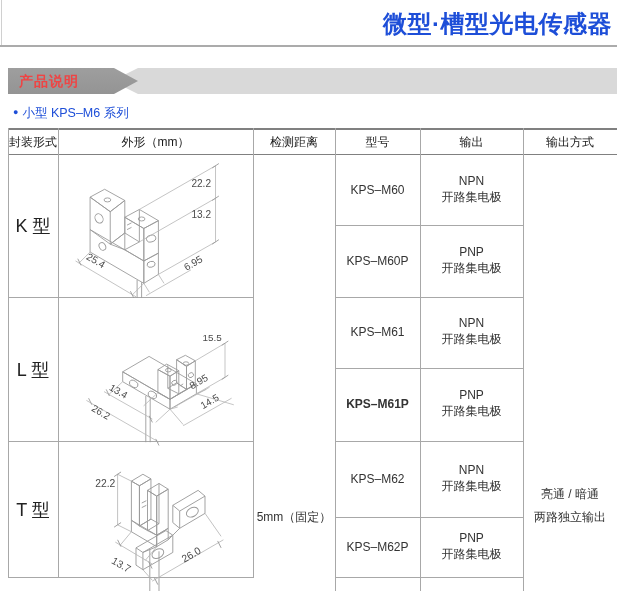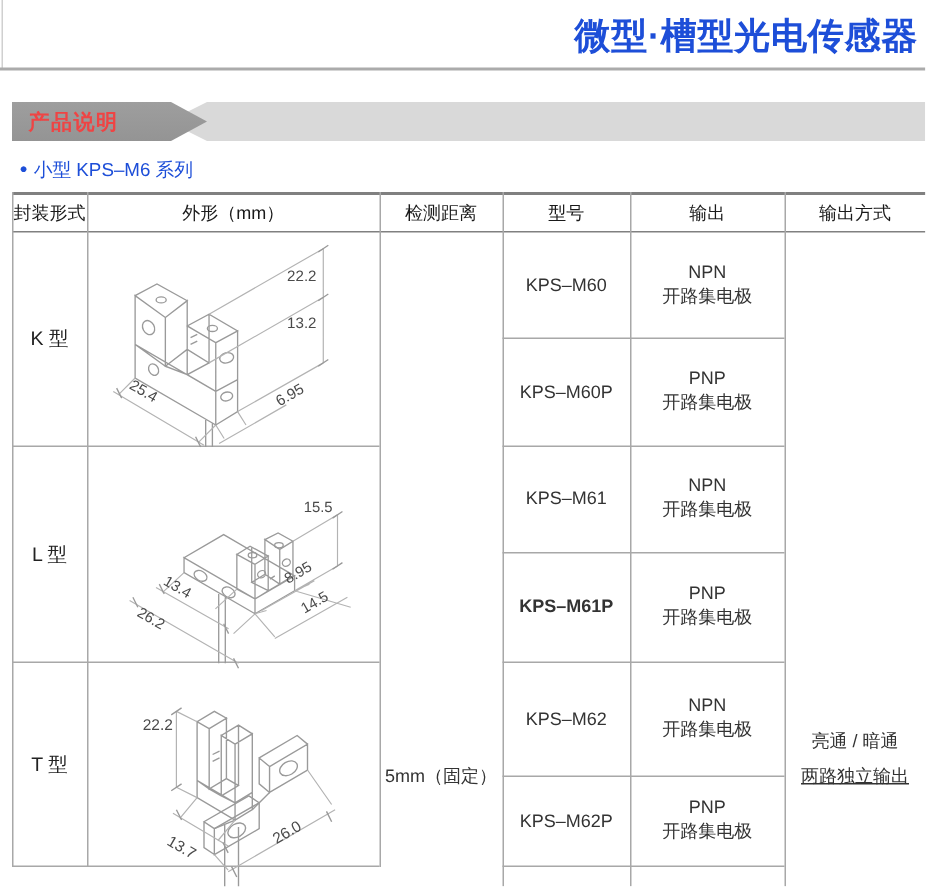--- a/index.html
+++ b/index.html
@@ -3,21 +3,21 @@
 <meta charset="utf-8">
 <style>
   html,body{margin:0;padding:0;background:#fff;}
   #page{position:relative;width:617px;height:591px;background:#fff;overflow:hidden;
         font-family:"Liberation Sans","DejaVu Sans",sans-serif;color:#222;}
   .vline{position:absolute;width:1px;background:#a8a8a8;}
   .hline{position:absolute;height:1px;background:#a8a8a8;}
   .dark{background:#808080;}
   .cell{position:absolute;text-align:center;font-size:12px;color:#333;line-height:16px;white-space:nowrap;}
   .hcell{position:absolute;text-align:center;font-size:12px;color:#1a1a1a;line-height:18px;height:18px;white-space:nowrap;}
-  .pkg{position:absolute;text-align:center;font-size:13px;color:#222;line-height:16px;}
+  .pkg{position:absolute;text-align:center;font-size:18px;color:#222;line-height:16px;}
   #title{position:absolute;right:5px;top:8px;font-size:24px;font-weight:bold;color:#1d4ed8;letter-spacing:0.5px;}
   #title-rule{position:absolute;left:0;top:45px;width:617px;height:2px;background:#ababab;}
   #edge-tick{position:absolute;left:1px;top:0;width:1px;height:46px;background:#d0d0d0;}
   #banner-light{position:absolute;left:112px;top:68px;width:505px;height:26px;background:#d9d9d9;
     clip-path:polygon(26px 0,100% 0,100% 100%,26px 100%,0 50%);}
   #banner-dark{position:absolute;left:8px;top:68px;width:130px;height:26px;
     background:linear-gradient(180deg,#9e9e9e,#949494);
     clip-path:polygon(0 0,106px 0,130px 50%,106px 100%,0 100%);}
   #banner-label{position:absolute;left:19px;top:73px;font-size:14px;font-weight:bold;color:#ef4444;letter-spacing:1px;}
   #series-line{position:absolute;left:13px;top:103px;height:18px;line-height:18px;font-size:12.5px;color:#1d4ed8;}
@@ -103,21 +103,21 @@
     <div>NPN</div>
     <div>开路集电极</div>
   </div>
   <div class="cell" style="left:420px;top:530px;width:103px;">
     <div>PNP</div>
     <div>开路集电极</div>
   </div>
 
   <div class="cell" style="left:253px;top:509px;width:82px;">5mm（固定）</div>
   <div class="cell" style="left:523px;top:486px;width:94px;">亮通 / 暗通</div>
-  <div class="cell" style="left:523px;top:509px;width:94px;text-decoration:underline;">两路独立输出</div>
+  <div class="cell" style="left:523px;top:509px;width:94px;">两路独立输出</div>
 
   <svg style="left:60px;top:156px;" width="192" height="140" viewBox="0 0 192 140">
     <g transform="translate(-8,-16) scale(1.12)">
       <path d="M82,128L34,100L34,80L82,108Z M82,128L95,120L95,101L82,108Z M52,93L34,80L34,51L52,64Z M52,64L34,51L47,44L65,54Z M52,93L65,83L65,54L52,64 M65,98L52,93L65,83L78,91Z M82,108L65,98L65,69L82,79Z M82,108L95,101L95,72L82,79Z M82,79L65,69L78,62L95,72Z M78,91L78,62 M67,76L71,74 M67,80L71,78 M76,125L76,141 M80,127L80,141"></path>
       <ellipse cx="42" cy="70" rx="3.4" ry="4.4" transform="rotate(-28 42 70)"></ellipse>
       <ellipse cx="45" cy="95" rx="2.8" ry="3.6" transform="rotate(-28 45 95)"></ellipse>
       <ellipse cx="88.5" cy="88" rx="4.2" ry="3" transform="rotate(-15 88.5 88)"></ellipse>
       <ellipse cx="88.5" cy="111" rx="3.6" ry="2.6" transform="rotate(-15 88.5 111)"></ellipse>
       <ellipse cx="80" cy="70.5" rx="3" ry="1.8"></ellipse>
       <ellipse cx="49.5" cy="53.5" rx="3" ry="1.8"></ellipse>

